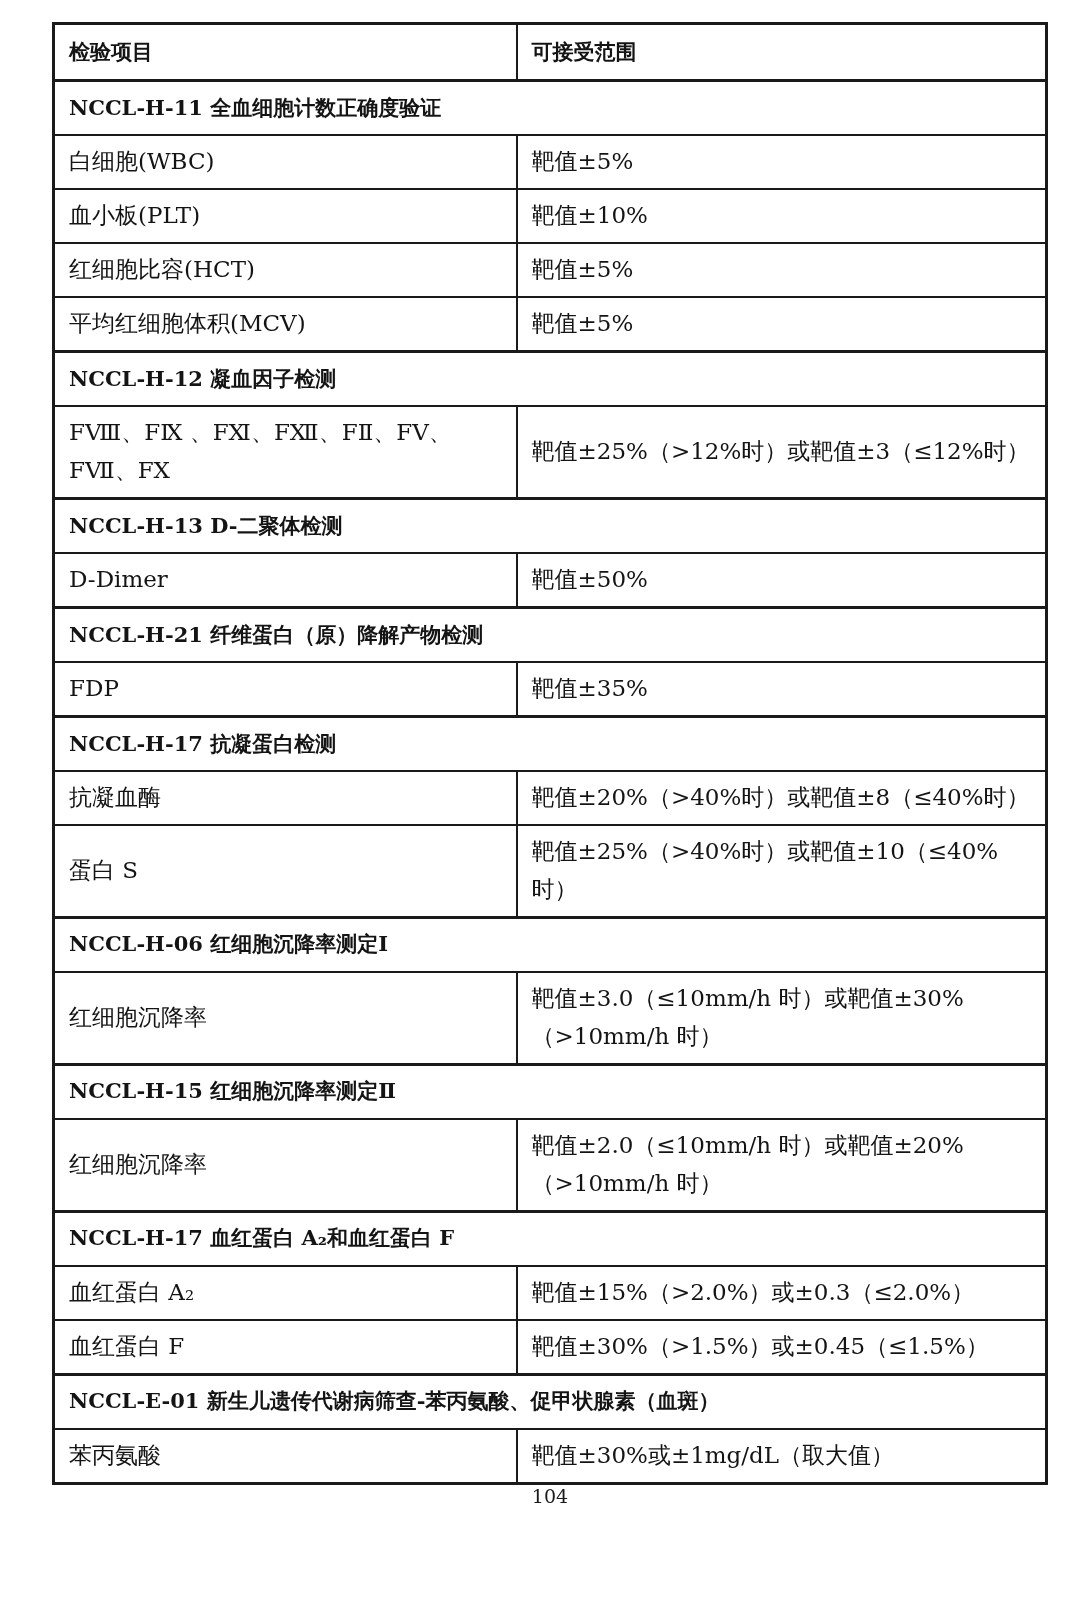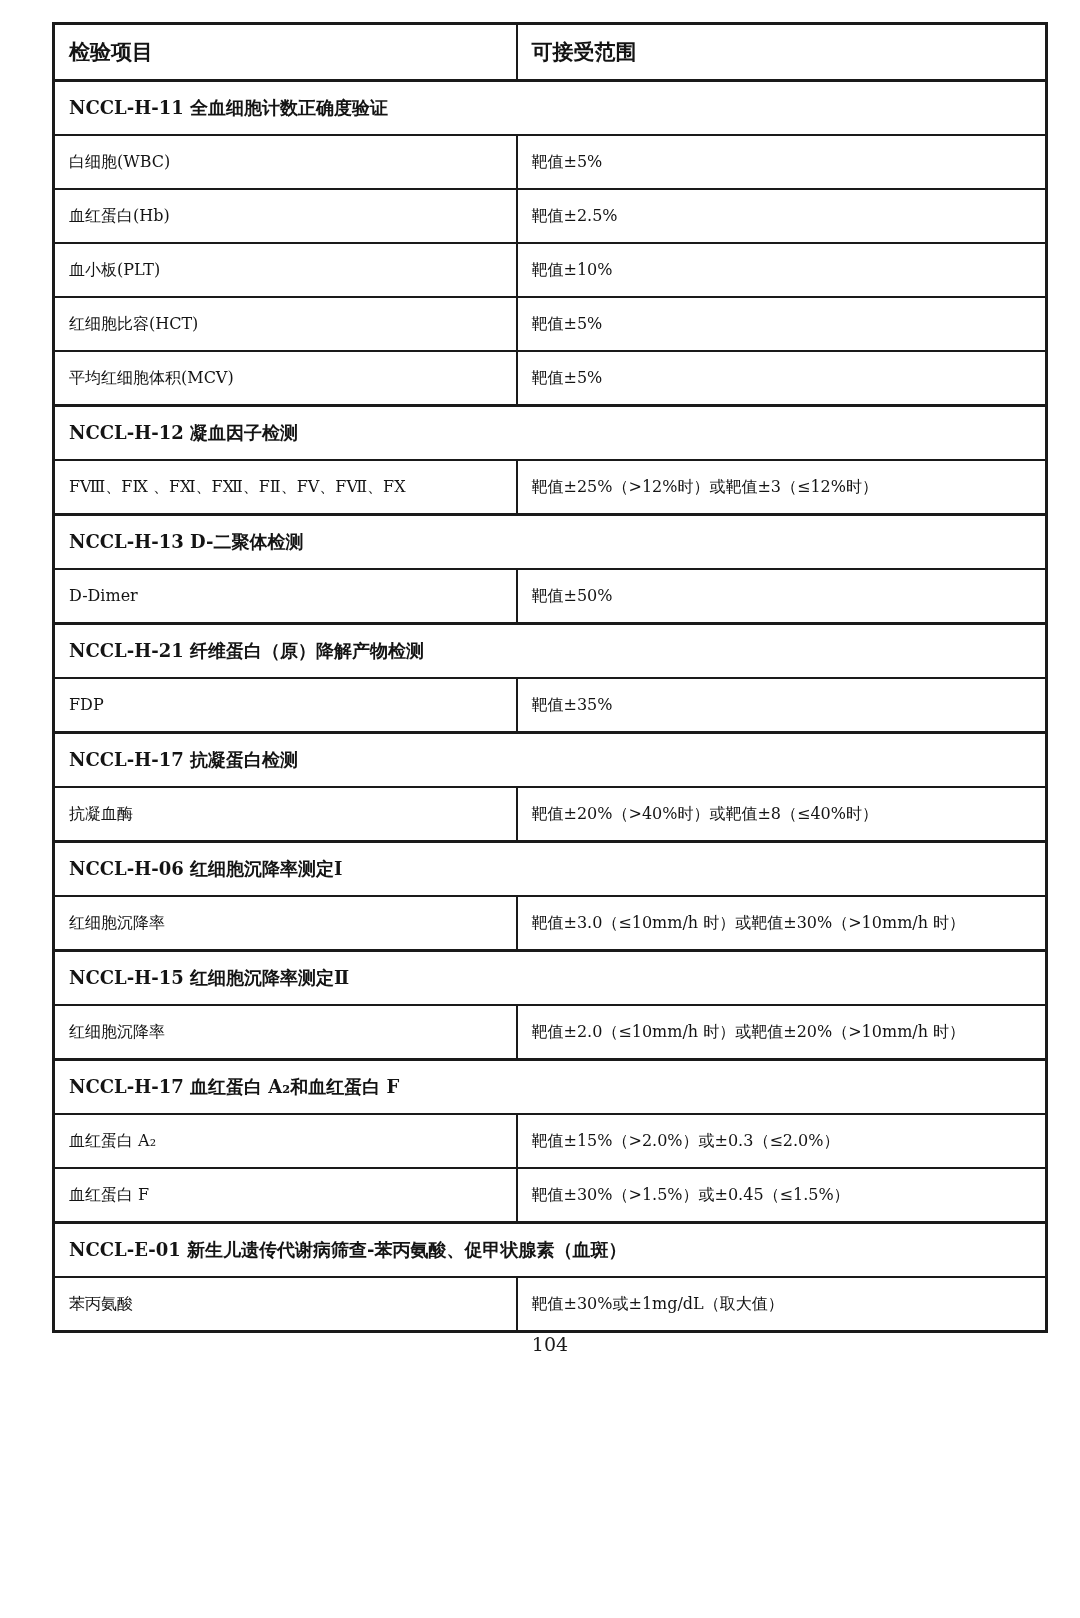--- a/index.html
+++ b/index.html
@@ -26,33 +26,33 @@
     table-layout: fixed;
     border: 3px solid #1a1a1a;
   }
   col.c1 { width: 463px; }
   col.c2 { width: auto; }
   th, td {
     border: 2px solid #1a1a1a;
     padding: 7px 14px;
     text-align: left;
     vertical-align: middle;
-    font-size: 16px;
+    font-size: 23px;
     line-height: 1.65;
     height: 38px;
     word-break: break-word;
   }
   thead th {
     font-weight: bold;
     font-size: 21px;
     height: 40px;
   }
   tr.section-row td {
     font-weight: bold;
-    font-size: 18px;
+    font-size: 21px;
     border-top-width: 3px;
     border-bottom-width: 2px;
   }
   td.item-cell { }
   td.range-cell { }
   .footer {
     text-align: center;
     font-size: 19px;
     color: #1a1a1a;
   }
@@ -72,24 +72,20 @@
         <th>可接受范围</th>
       </tr>
     </thead>
     <tbody id="table-body">
         <tr class="section-row">
           <td colspan="2">NCCL-H-11 全血细胞计数正确度验证</td>
         </tr>
         <tr>
           <td class="item-cell">白细胞(WBC)</td>
           <td class="range-cell">靶值±5%</td>
-        </tr>
-        <tr>
-          <td class="item-cell">血红蛋白(Hb)</td>
-          <td class="range-cell">靶值±2.5%</td>
         </tr>
         <tr>
           <td class="item-cell">血小板(PLT)</td>
           <td class="range-cell">靶值±10%</td>
         </tr>
         <tr>
           <td class="item-cell">红细胞比容(HCT)</td>
           <td class="range-cell">靶值±5%</td>
         </tr>
         <tr>
@@ -117,20 +113,24 @@
           <td class="item-cell">FDP</td>
           <td class="range-cell">靶值±35%</td>
         </tr>
         <tr class="section-row">
           <td colspan="2">NCCL-H-17 抗凝蛋白检测</td>
         </tr>
         <tr>
           <td class="item-cell">抗凝血酶</td>
           <td class="range-cell">靶值±20%（&gt;40%时）或靶值±8（≤40%时）</td>
         </tr>
+        <tr>
+          <td class="item-cell">蛋白 S</td>
+          <td class="range-cell">靶值±25%（&gt;40%时）或靶值±10（≤40%时）</td>
+        </tr>
         <tr class="section-row">
           <td colspan="2">NCCL-H-06 红细胞沉降率测定Ⅰ</td>
         </tr>
         <tr>
           <td class="item-cell">红细胞沉降率</td>
           <td class="range-cell">靶值±3.0（≤10mm/h 时）或靶值±30%（&gt;10mm/h 时）</td>
         </tr>
         <tr class="section-row">
           <td colspan="2">NCCL-H-15 红细胞沉降率测定Ⅱ</td>
         </tr>

